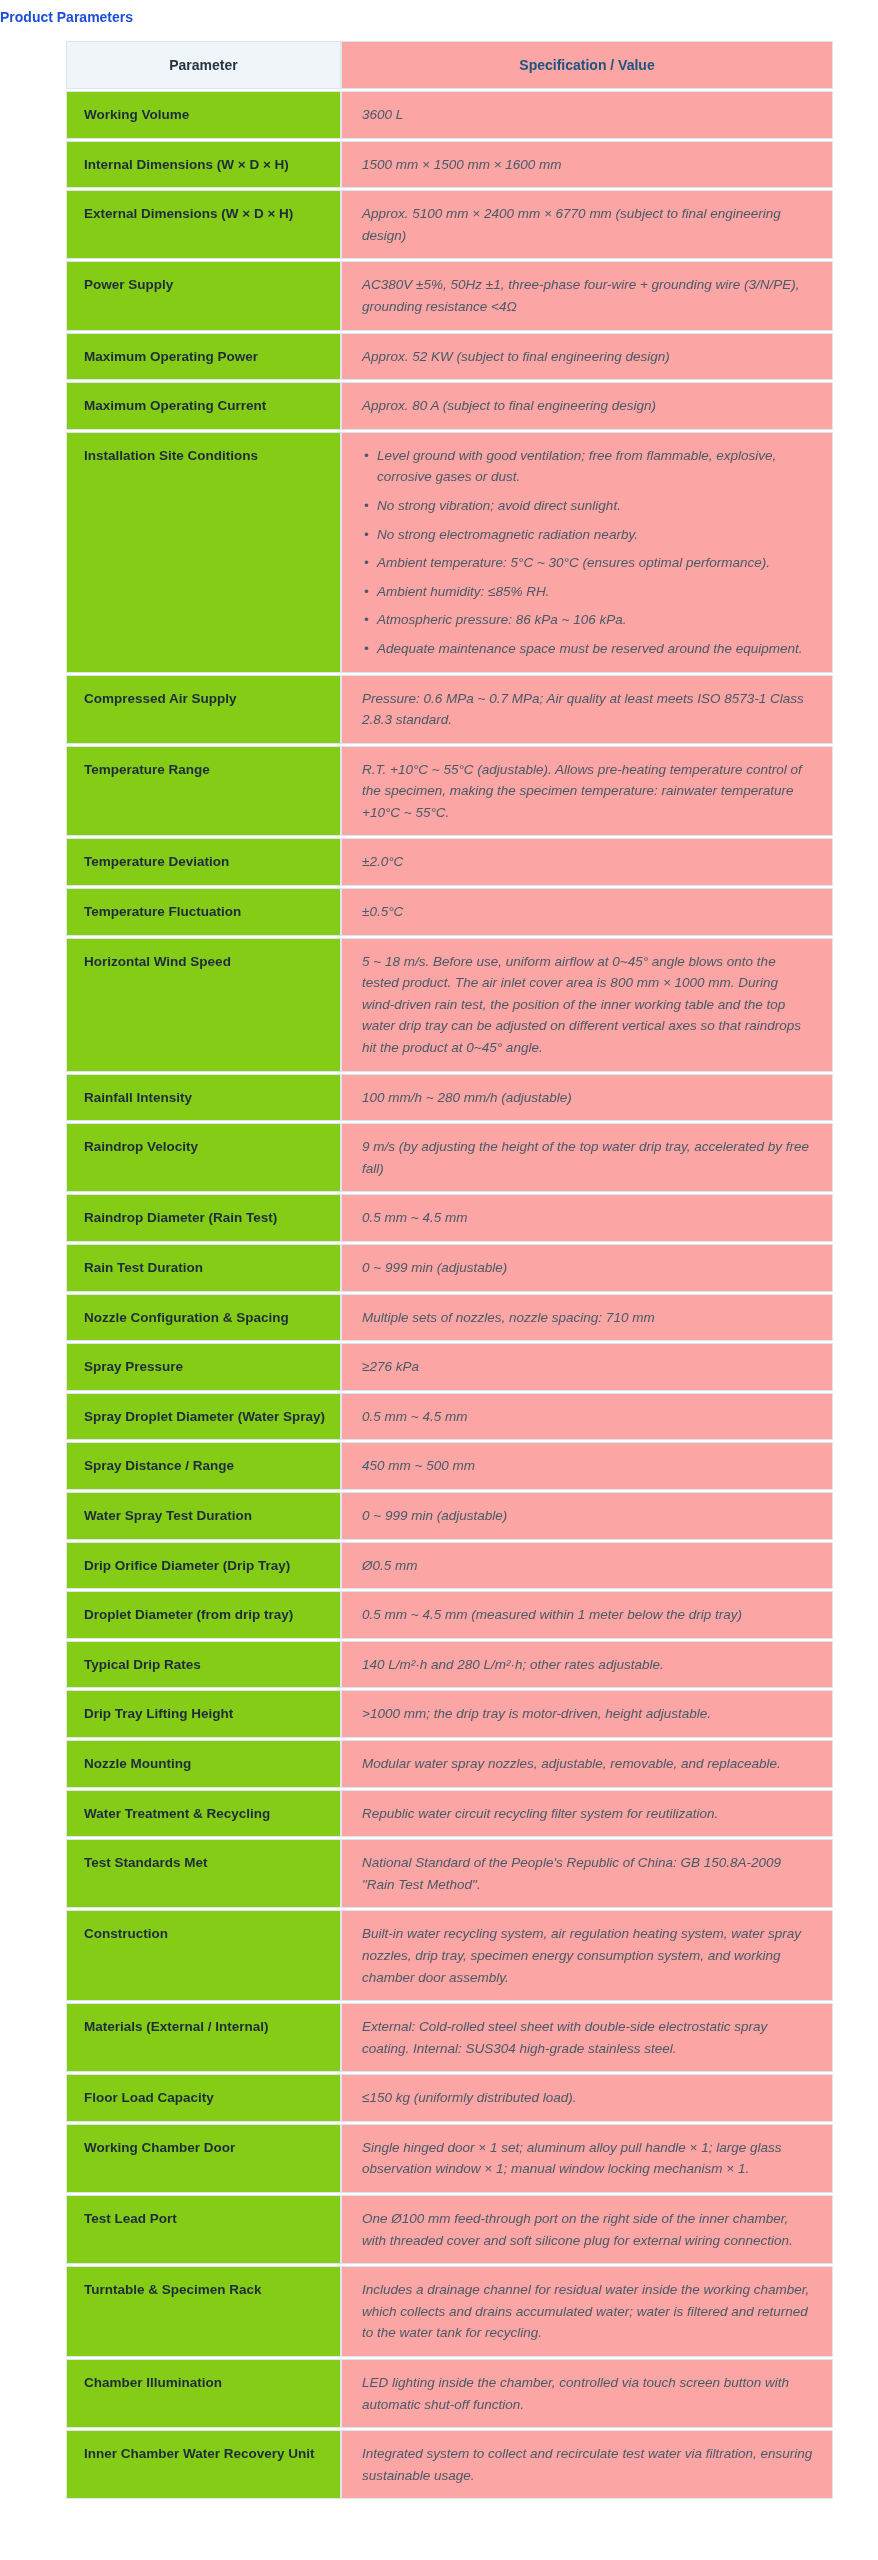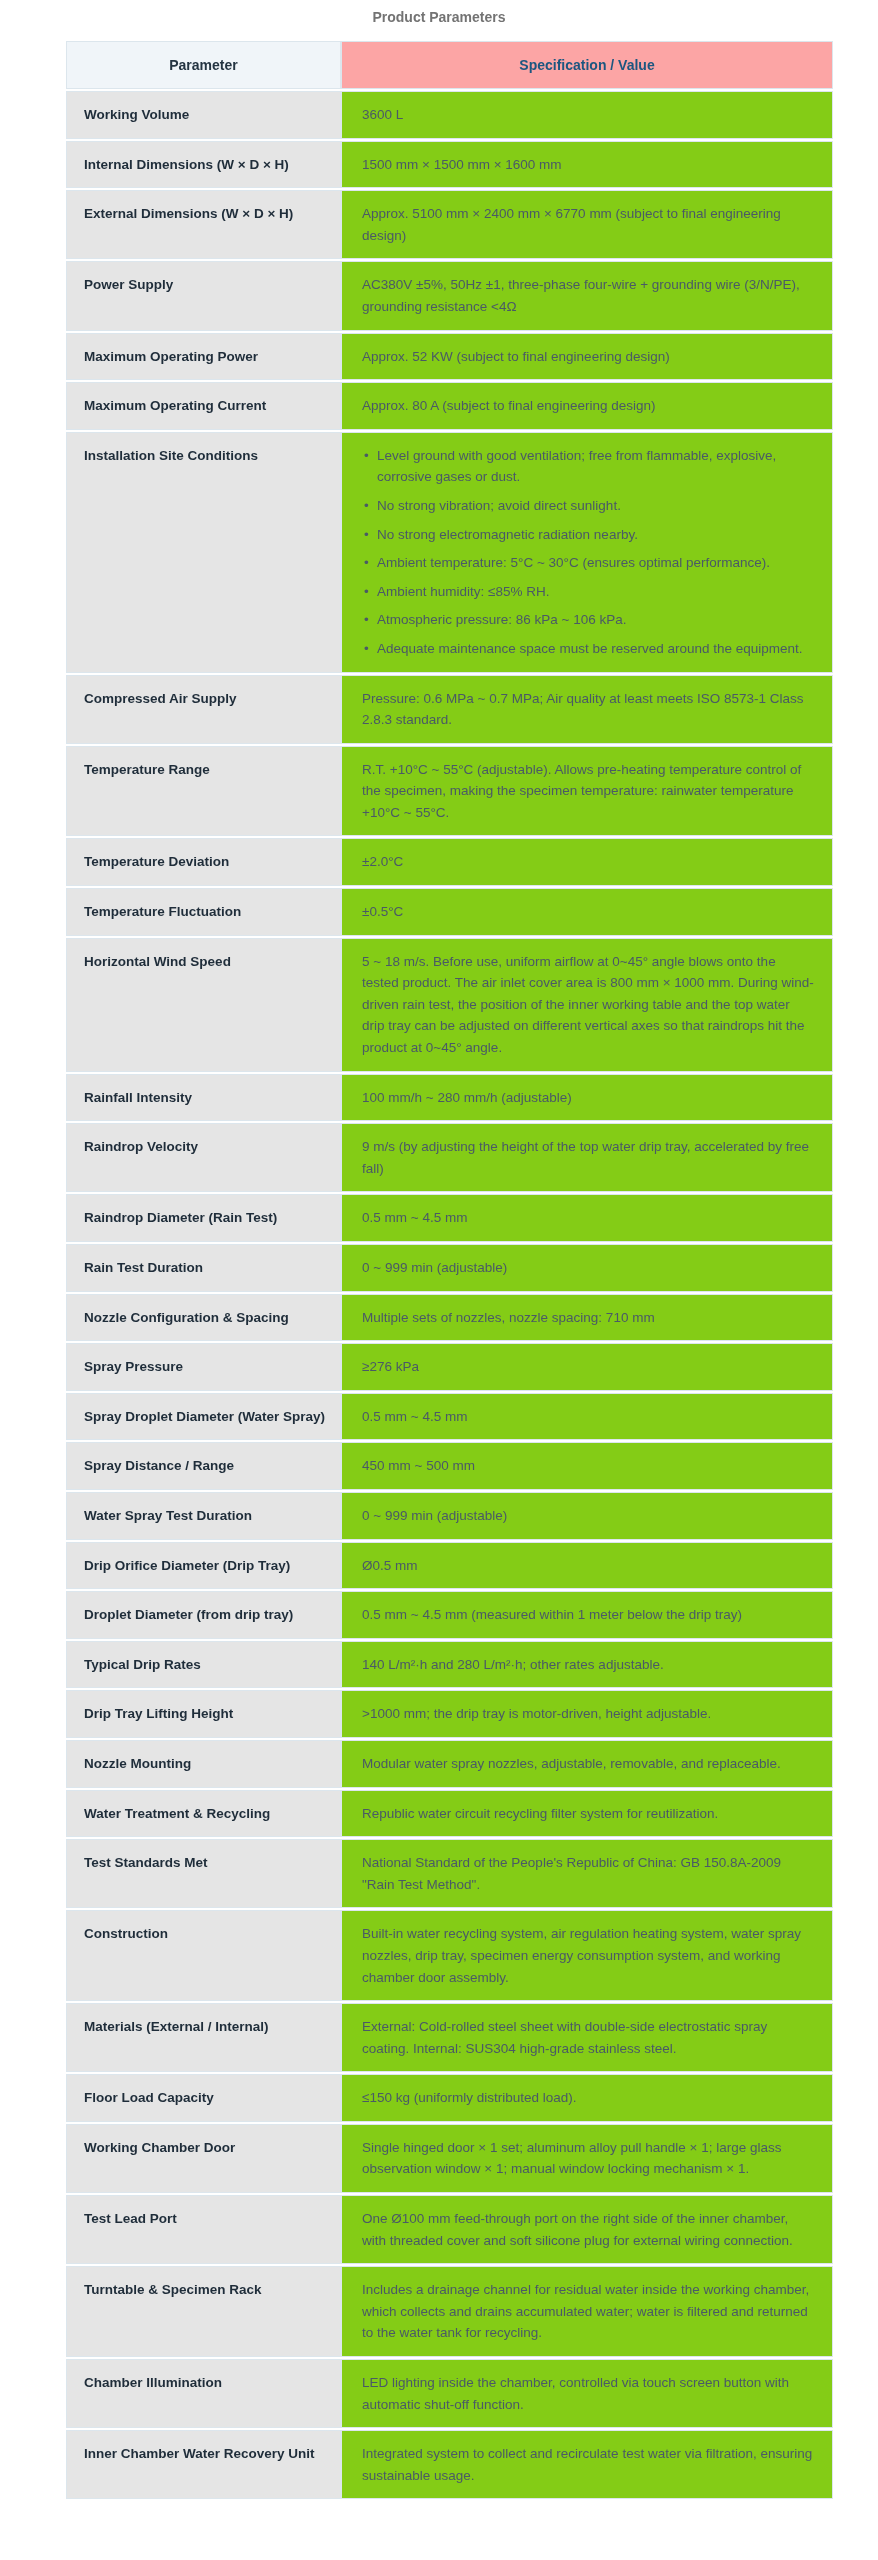--- a/index.html
+++ b/index.html
@@ -9,24 +9,23 @@
   }
   body {
     width: 878px;
     min-height: 2560px;
     font-family: "Liberation Sans", sans-serif;
     -webkit-text-size-adjust: none;
   }
   .page-title {
     margin: 0;
     padding: 9px 0 14px 0;
-    text-align: center;
     font-size: 14px;
     font-weight: 700;
-    color: #737373;
+    color: #1d4ed8;
   }
   table.spec-table {
     width: 788px;
     margin: 0 auto;
     border-collapse: separate;
     border-spacing: 0 2px;
     table-layout: fixed;
     padding-left: 21px;
   }
   .spec-table th,
@@ -46,33 +45,34 @@
     width: 275px;
     background: #f0f5f9;
     color: #243442;
   }
   th.spec-h {
     background: #fca5a5;
     color: #1c5680;
   }
   td.param {
     width: 275px;
-    background: #e5e5e5;
+    background: #84cc16;
     color: #1f2d3a;
     font-weight: 700;
     font-size: 13.5px;
     line-height: 1.6;
     padding: 12px 10px 12px 17px;
   }
   td.spec {
-    background: #84cc16;
+    background: #fca5a5;
     color: #4a5a66;
     font-size: 13.5px;
     line-height: 1.6;
     padding: 12px 18px 12px 20px;
+    font-style: italic;
   }
   td.spec ul {
     margin: 0;
     padding: 0;
     list-style: none;
   }
   td.spec li {
     position: relative;
     padding-left: 15px;
     margin: 0 0 7px 0;

